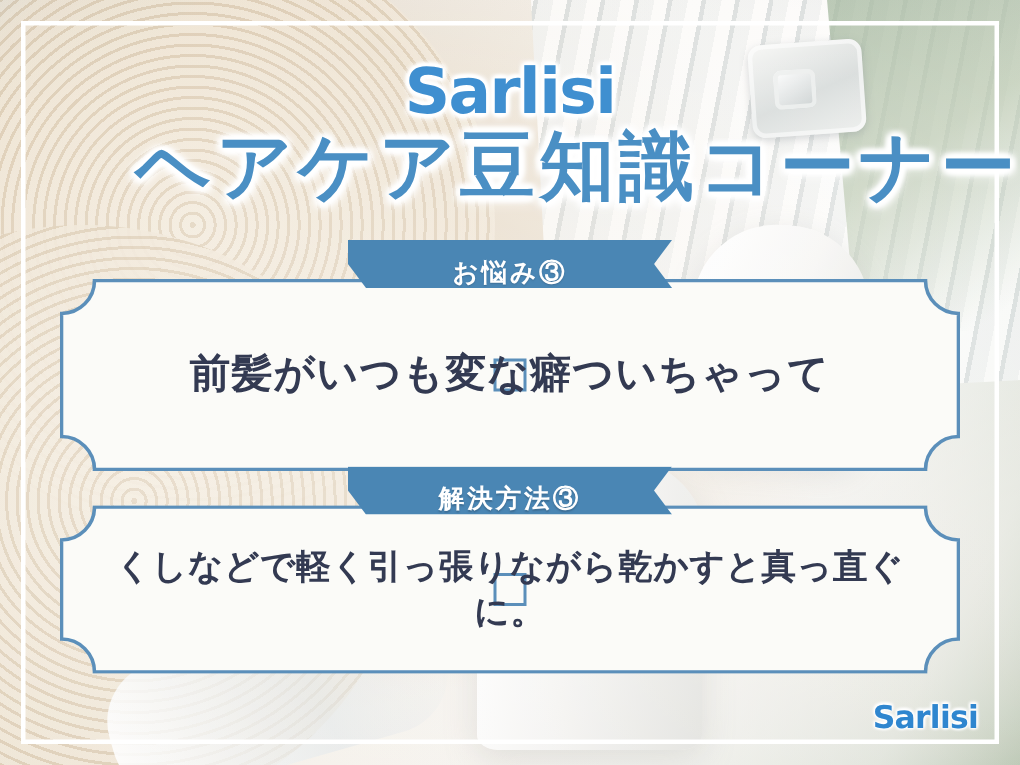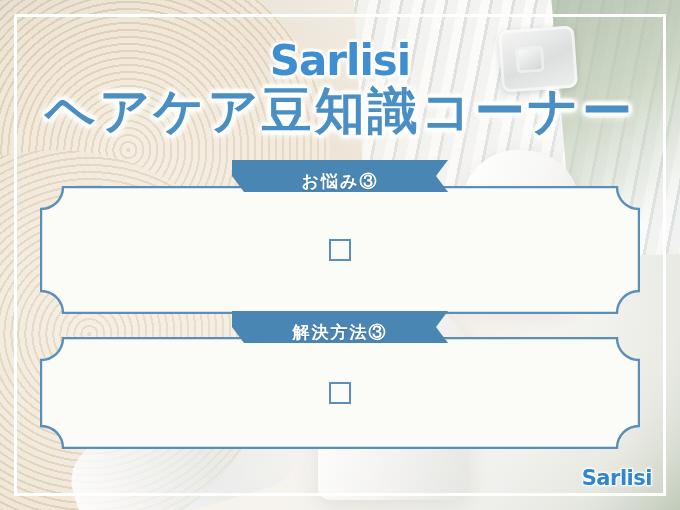--- a/index.html
+++ b/index.html
@@ -101,21 +101,21 @@
     position:absolute;left:0;right:0;top:36px;text-align:center;
     font-family:"DejaVu Sans","Liberation Sans",sans-serif;
     font-weight:700;font-size:42px;letter-spacing:-1px;
     color:#3f8fd0;
     text-shadow:
       0 0 2px #fff, 2px 0 2px #fff, -2px 0 2px #fff, 0 2px 2px #fff, 0 -2px 2px #fff,
       2px 2px 3px #fff, -2px -2px 3px #fff, 2px -2px 3px #fff, -2px 2px 3px #fff,
       0 3px 6px rgba(255,255,255,.95);
   }
   .headline{
-    position:absolute;left:0;right:0;top:78px;text-align:center;
+    position:absolute;left:0;right:0;top:78px;text-align:right;
     font-family:"DejaVu Serif","Liberation Serif",serif;
     font-weight:700;font-size:50px;letter-spacing:3px;
     color:#4a8fc4;
     text-shadow:
       0 0 3px #fff, 3px 0 3px #fff, -3px 0 3px #fff, 0 3px 3px #fff, 0 -3px 3px #fff,
       3px 3px 4px #fff, -3px -3px 4px #fff, 3px -3px 4px #fff, -3px 3px 4px #fff,
       0 4px 9px rgba(255,255,255,.95);
     white-space:nowrap;
   }
   
@@ -205,36 +205,38 @@
     <div class="ribbon">
       <span class="ribbon-label">お悩み③</span>
     </div>
     <div class="card card1">
       <svg class="outline" viewBox="0 0 600 128" preserveAspectRatio="none">
         <path d="M 1,23 A 22,22 0 0 0 23,1 L 577,1 A 22,22 0 0 0 599,23
                  L 599,105 A 22,22 0 0 0 577,127 L 23,127 A 22,22 0 0 0 1,105 Z" fill="#fbfbf8" stroke="#5b8fba" stroke-width="2.4" vector-effect="non-scaling-stroke"></path>
       </svg>
       <div class="inner">
         <div class="card-text">
+          <span class="l1">前髪がいつも変な癖ついちゃって</span>
         </div>
       </div>
     </div>
   </div>
 
   <div class="section sec2">
     <div class="ribbon">
       <span class="ribbon-label">解決方法③</span>
     </div>
     <div class="card card2">
       <svg class="outline" viewBox="0 0 600 112" preserveAspectRatio="none">
         <path d="M 1,23 A 22,22 0 0 0 23,1 L 577,1 A 22,22 0 0 0 599,23
                  L 599,89 A 22,22 0 0 0 577,111 L 23,111 A 22,22 0 0 0 1,89 Z" fill="#fbfbf8" stroke="#5b8fba" stroke-width="2.4" vector-effect="non-scaling-stroke"></path>
       </svg>
       <div class="inner">
         <div class="card-text">
+          <span class="l2">くしなどで軽く引っ張りながら乾かすと真っ直ぐに。</span>
         </div>
       </div>
     </div>
   </div>
 
   <div class="brand-bottom">Sarlisi</div>
 
 </div>
 
 </body></html>

